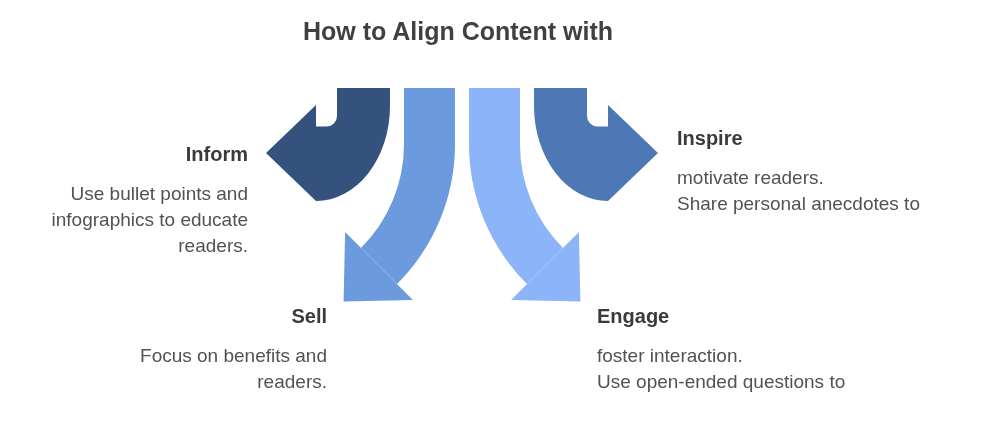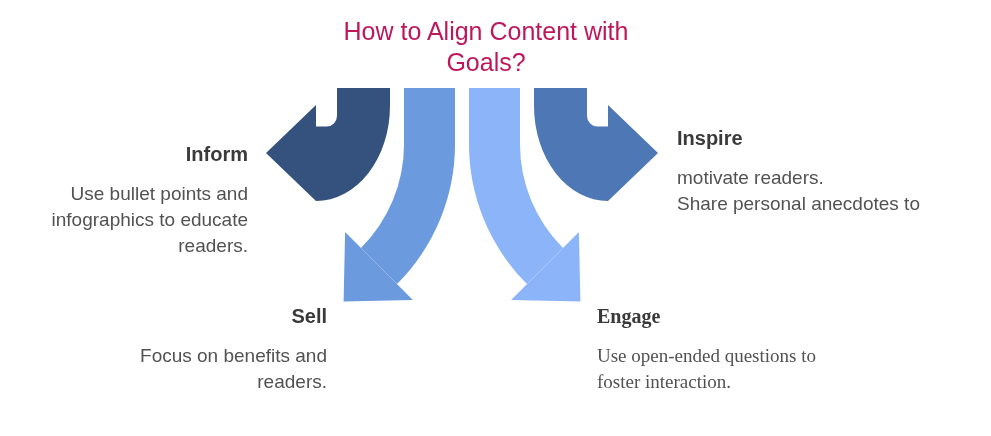--- a/index.html
+++ b/index.html
@@ -16,23 +16,22 @@
     overflow: hidden;
   }
   .title {
     position: absolute;
     left: 0;
     top: 16px;
     width: 916px;
     text-align: center;
     font-size: 25px;
     line-height: 31px;
-    font-weight: normal;
-    color: #be185d;
-    padding-left: 28px;
+    font-weight: bold;
+    color: #404040;
   }
   .arrows-svg {
     position: absolute;
     left: 0;
     top: 0;
     width: 991px;
     height: 436px;
   }
   .item {
     position: absolute;
@@ -51,30 +50,29 @@
   }
   .item .body .line {
     white-space: nowrap;
   }
   .align-right { text-align: right; }
   .align-left  { text-align: left; }
 
   .item-inform  { top: 142px; right: 743px; width: 300px; }
   .item-inspire { top: 126px; left: 677px;  width: 310px; }
   .item-sell    { top: 304px; right: 664px; width: 300px; }
-  .item-engage  { top: 304px; left: 597px;  width: 350px; font-family: Liberation Serif, serif; }
+  .item-engage  { top: 304px; left: 597px;  width: 350px; }
 </style>
 </head>
 <body>
 
 <div class="canvas">
 
   <div class="title">
     <div>How to Align Content with</div>
-    <div>Goals?</div>
   </div>
 
   <svg class="arrows-svg" viewBox="0 0 991 436" xmlns="http://www.w3.org/2000/svg">
 
     <path d="M 337 88 L 390 88 L 390 106 A 74 95 0 0 1 316 201 L 266 153 L 316 105
              L 316 126.5 L 326.5 126.5 A 10.5 10.5 0 0 0 337 116 L 337 88 Z" fill="#35517D"></path>
 
     <path d="M 587 88 L 534 88 L 534 106 A 74 95 0 0 0 608 201 L 658 153 L 608 105
              L 608 126.5 L 597.5 126.5 A 10.5 10.5 0 0 1 587 116 L 587 88 Z" fill="#4D77B5"></path>
 
@@ -106,18 +104,18 @@
     <div class="heading">Sell</div>
     <div class="body">
       <div class="line">Focus on benefits and</div>
       <div class="line">readers.</div>
     </div>
   </div>
 
   <div class="item item-engage align-left">
     <div class="heading">Engage</div>
     <div class="body">
+      <div class="line">foster interaction.</div>
       <div class="line">Use open-ended questions to</div>
-      <div class="line">foster interaction.</div>
     </div>
   </div>
 
 </div>
 
 </body></html>

